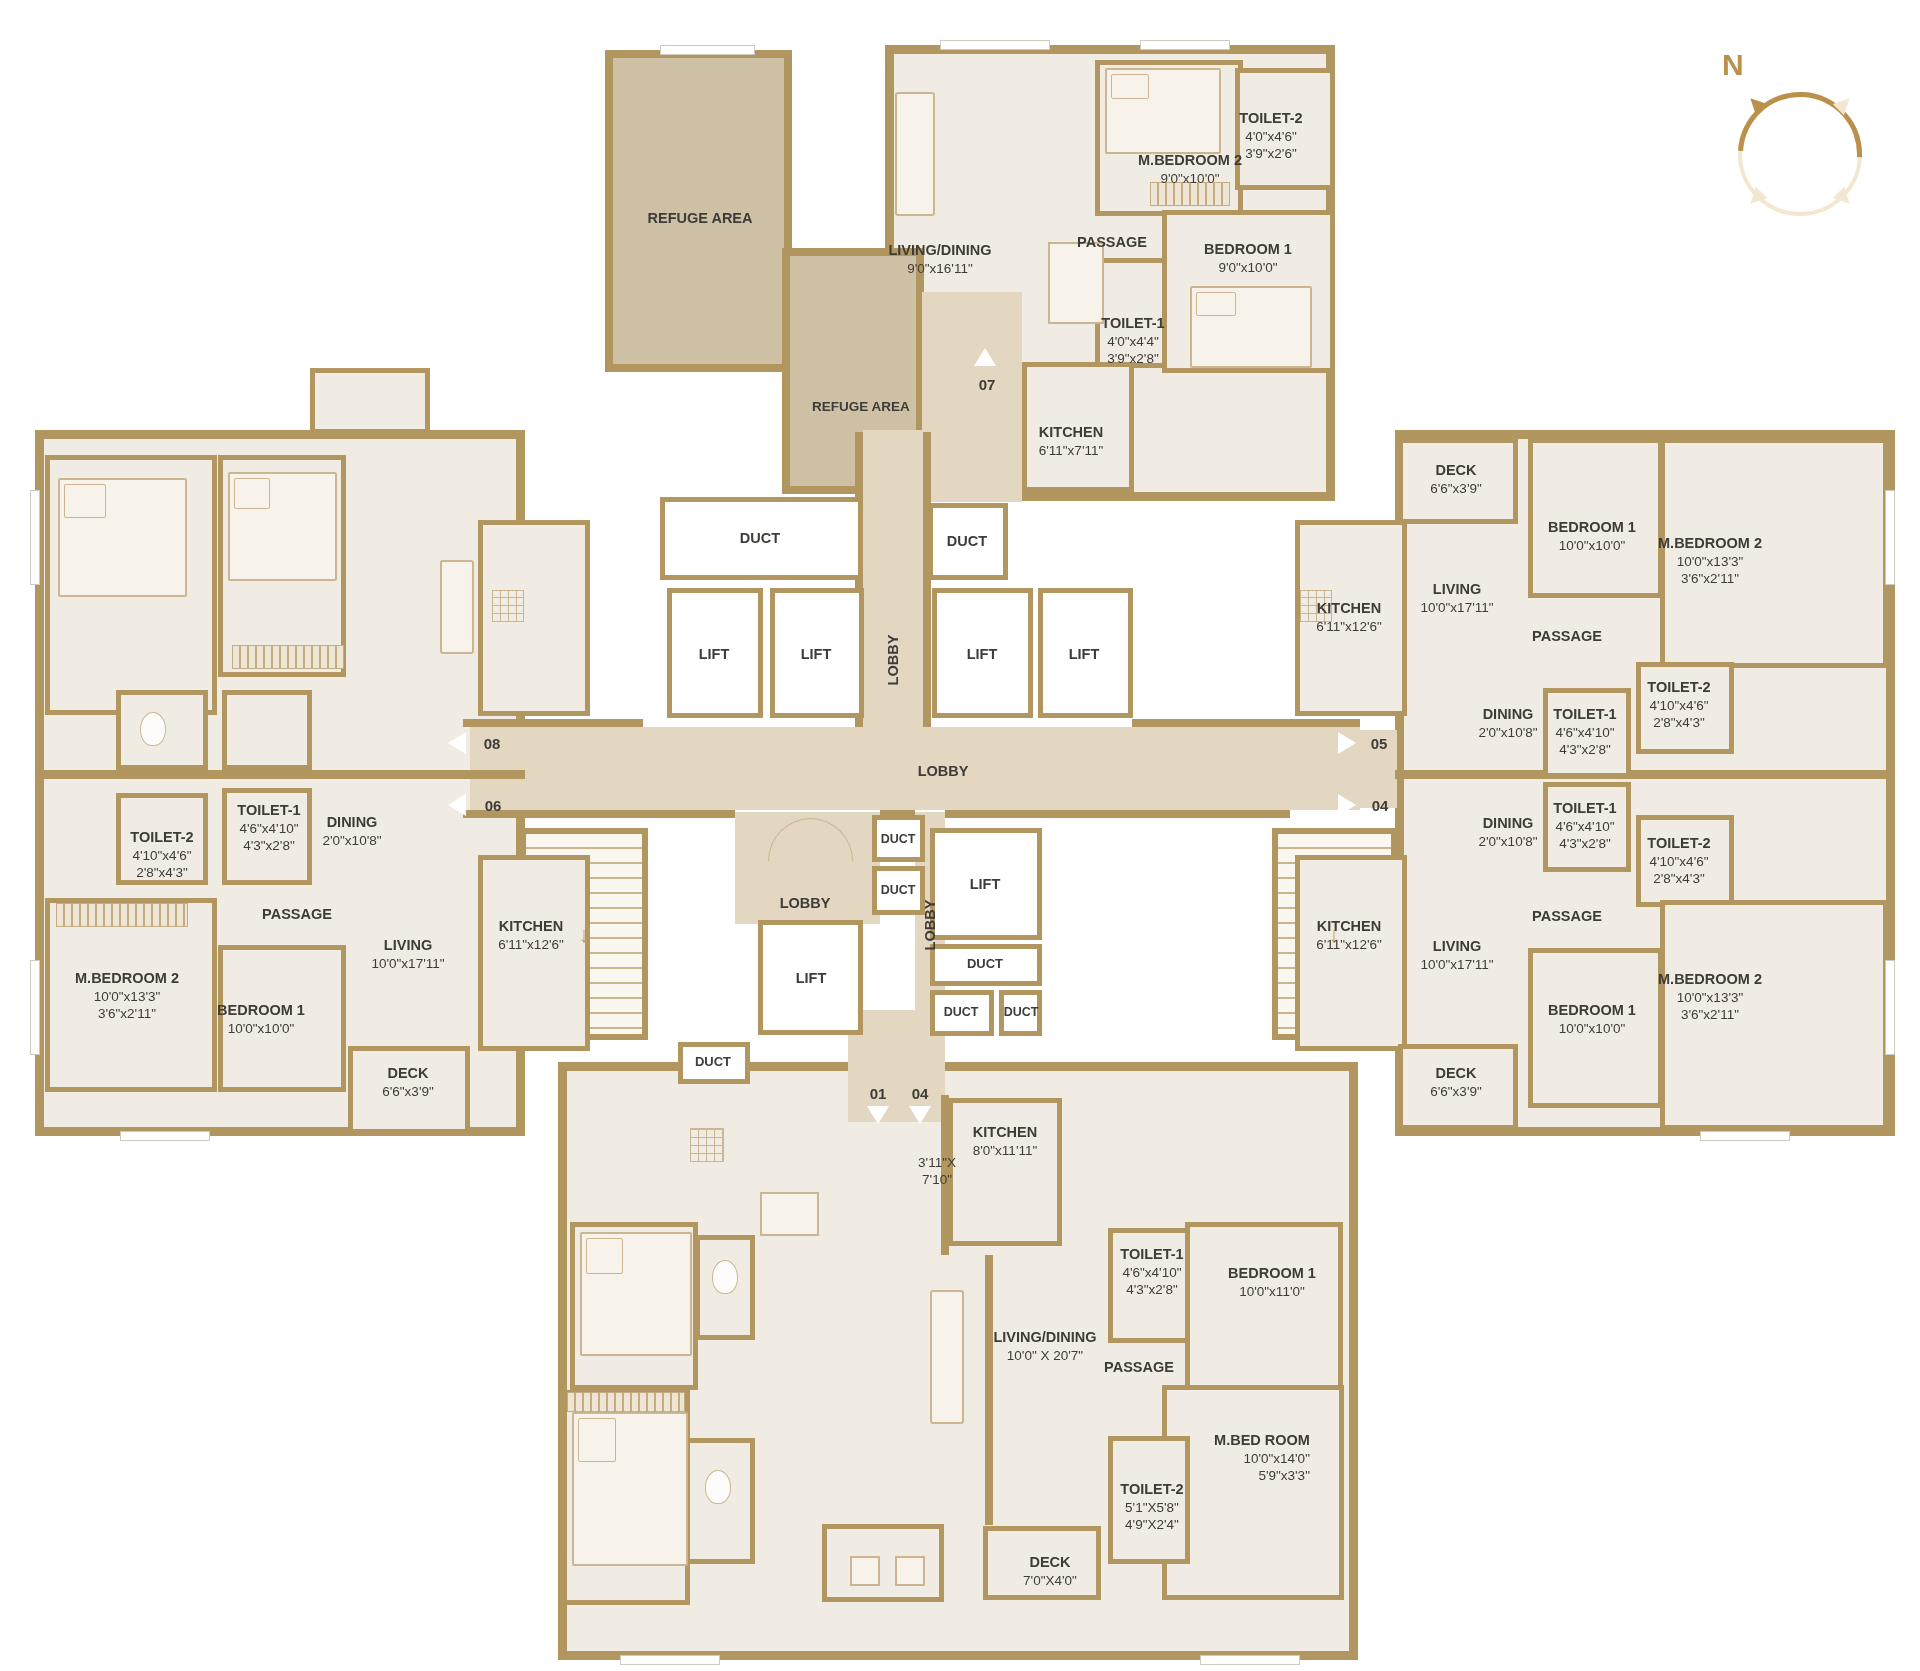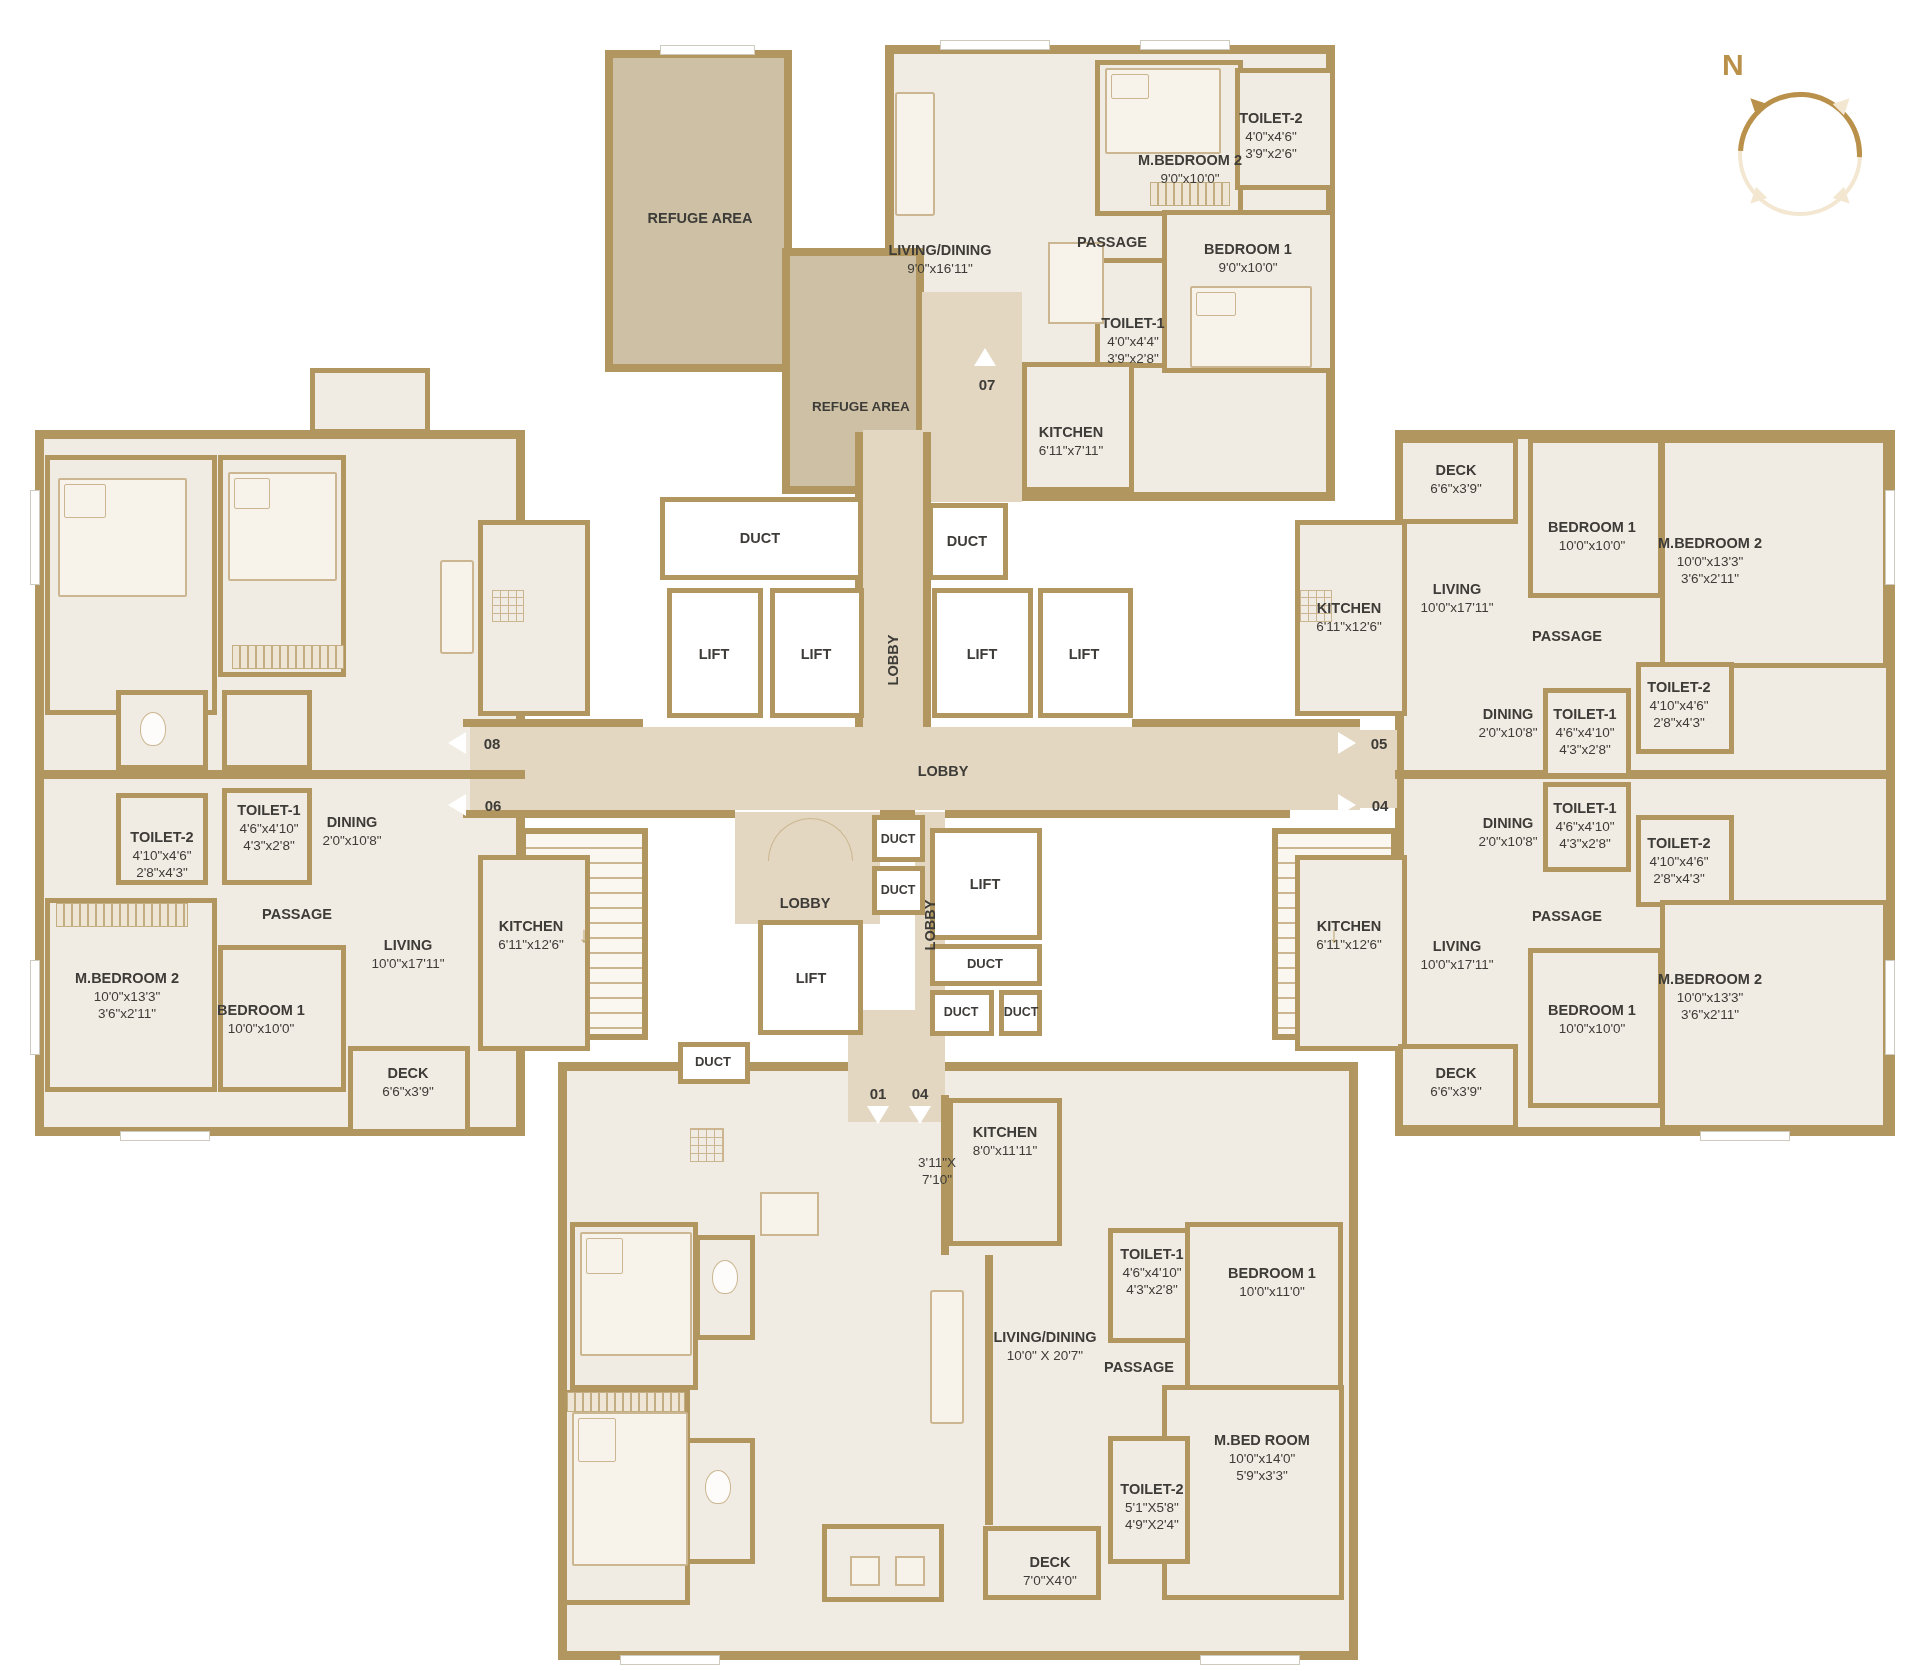--- a/index.html
+++ b/index.html
@@ -264,21 +264,21 @@
 
   <div class="lbl" style="left:1005px;top:1141px;"><span>KITCHEN</span><span class="dim">8'0"x11'11"</span></div>
   <div class="lbl" style="left:937px;top:1171px;">
       <span class="dim">3'11"X</span>
       <span class="dim">7'10"</span>
     </div>
   <div class="lbl" style="left:1152px;top:1272px;"><span>TOILET-1</span><span class="dim">4'6"x4'10"</span><span class="dim">4'3"x2'8"</span></div>
   <div class="lbl" style="left:1272px;top:1282px;"><span>BEDROOM 1</span><span class="dim">10'0"x11'0"</span></div>
   <div class="lbl" style="left:1045px;top:1346px;"><span>LIVING/DINING</span><span class="dim">10'0" X 20'7"</span></div>
   <div class="lbl" style="left:1139px;top:1367px;"><span>PASSAGE</span></div>
-  <div class="lbl" style="left:1262px;top:1458px;"><span>M.BED ROOM</span><span class="dim">10'0"x14'0"</span><span class="dim">5'9"x3'3"</span></div>
+  <div class="lbl" style="left:1262px;top:1458px;text-align:right;"><span>M.BED ROOM</span><span class="dim">10'0"x14'0"</span><span class="dim">5'9"x3'3"</span></div>
   <div class="lbl" style="left:1152px;top:1507px;"><span>TOILET-2</span><span class="dim">5'1"X5'8"</span><span class="dim">4'9"X2'4"</span></div>
   <div class="lbl" style="left:1050px;top:1571px;"><span>DECK</span><span class="dim">7'0"X4'0"</span></div>
 
   <div style="position:absolute;left:1700px;top:30px;width:200px;height:200px;">
     <div class="cring" style="left:38px;top:62px;"></div>
     <div class="carc" style="left:38px;top:62px;"></div>
     <div class="cN" style="left:22px;top:18px;"><span>N</span></div>
     <div class="cpt" style="left:48px;top:66px;border-bottom:16px solid #b9914b;transform:rotate(-45deg);"></div>
     <div class="cpt" style="left:136px;top:66px;border-bottom:16px solid #f3e7d2;transform:rotate(45deg);"></div>
     <div class="cpt" style="left:136px;top:160px;border-bottom:16px solid #f3e7d2;transform:rotate(135deg);"></div>

